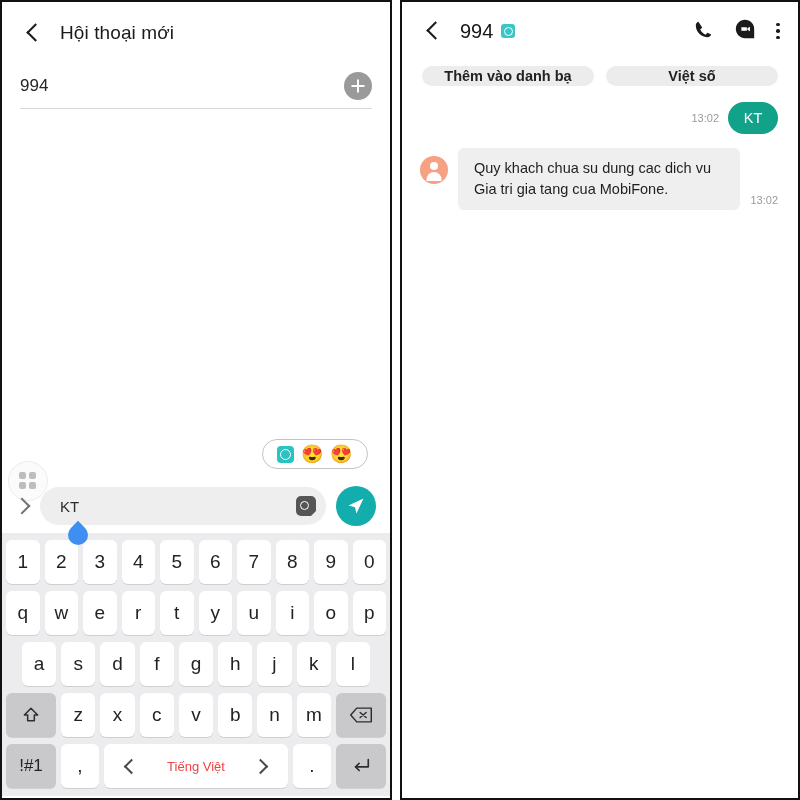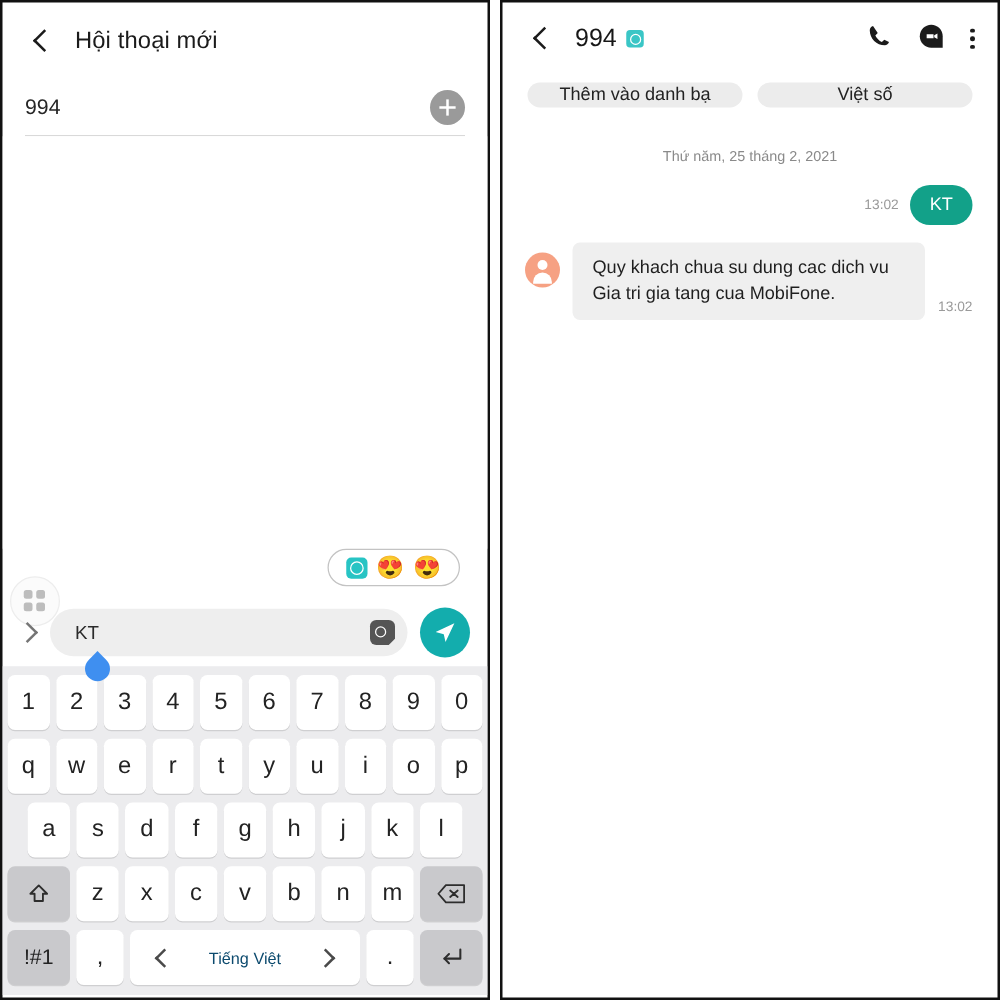--- a/index.html
+++ b/index.html
@@ -234,21 +234,21 @@
     border-radius: 6px;
     height: 44px;
     display: flex; align-items: center; justify-content: center;
     font-size: 19px;
     color: #232323;
     box-shadow: 0 1px 0 rgba(0,0,0,.12);
     flex: 1;
   }
   .key.fn { background: #c9c9cc; }
   .key.space { flex: 6; font-size: 13px; color: #4a4a4a; gap: 0; position: relative; }
-  .space-label { font-size: 13px; color: #0c4a6e; }
+  .space-label { font-size: 13px; color: #ef4444; }
   .space-arrow {
     position: absolute;
     width: 9px; height: 9px;
     border-top: 2px solid #4a4a4a;
     border-right: 2px solid #4a4a4a;
   }
   .space-arrow.left  { left: 22px;  transform: rotate(-135deg); }
   .space-arrow.right { right: 22px; transform: rotate(45deg); }
   .row-alpha2 { padding: 0 16px; }
   .shift-key, .bksp-key { flex: 0 0 50px; }
@@ -300,20 +300,21 @@
     padding: 6px 20px 0 20px;
   }
   .action-pill {
     flex: 1;
     height: 20px;
     border-radius: 18px;
     background: #ececec;
     display: flex; align-items: center; justify-content: center;
     font-size: 14.5px;
     color: #222222;
+    font-weight: bold;
   }
   .date-sep {
     text-align: center;
     font-size: 11.5px;
     color: #8a8a8a;
     margin-top: 34px;
   }
   .msg-out {
     display: flex; align-items: center; justify-content: flex-end;
     margin-top: 16px;
@@ -525,21 +526,20 @@
             <i></i>
           </div>
       </div>
     </div>
 
     <div class="action-row">
       <div class="action-pill">Thêm vào danh bạ</div>
       <div class="action-pill">Việt số</div>
     </div>
 
-    <div class="date-sep">Thứ năm, 25 tháng 2, 2021</div>
 
     <div class="msg-out">
       <span class="msg-time">13:02</span>
       <div class="bubble-out">KT</div>
     </div>
 
     <div class="msg-in">
       <div class="avatar"></div>
       <div class="bubble-in">Quy khach chua su dung cac dich vu Gia tri gia tang cua MobiFone.</div>
       <span class="msg-time">13:02</span>

